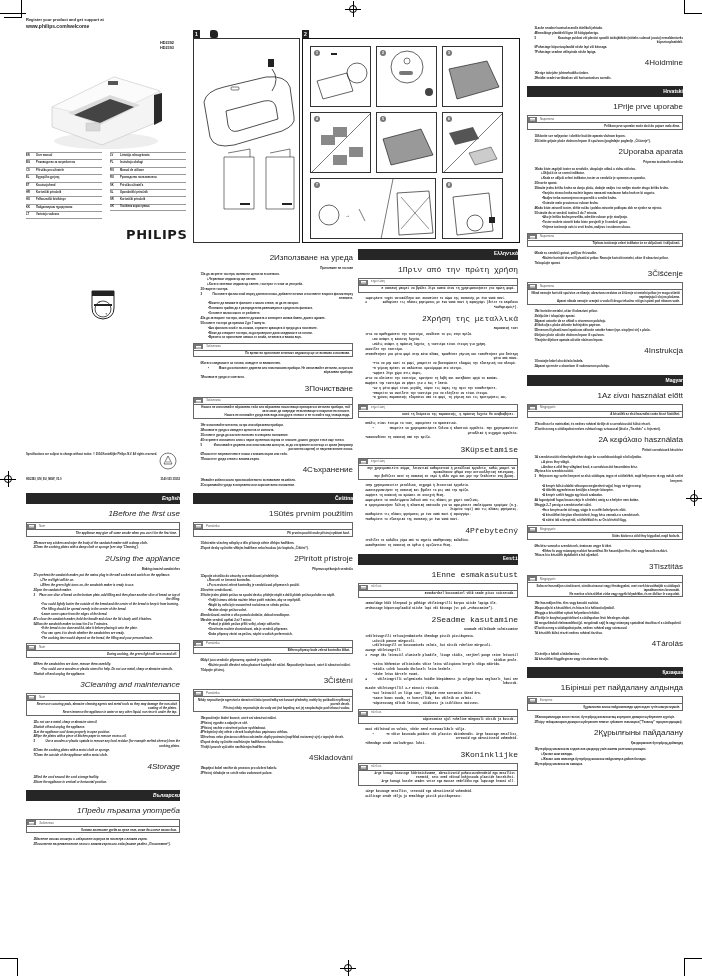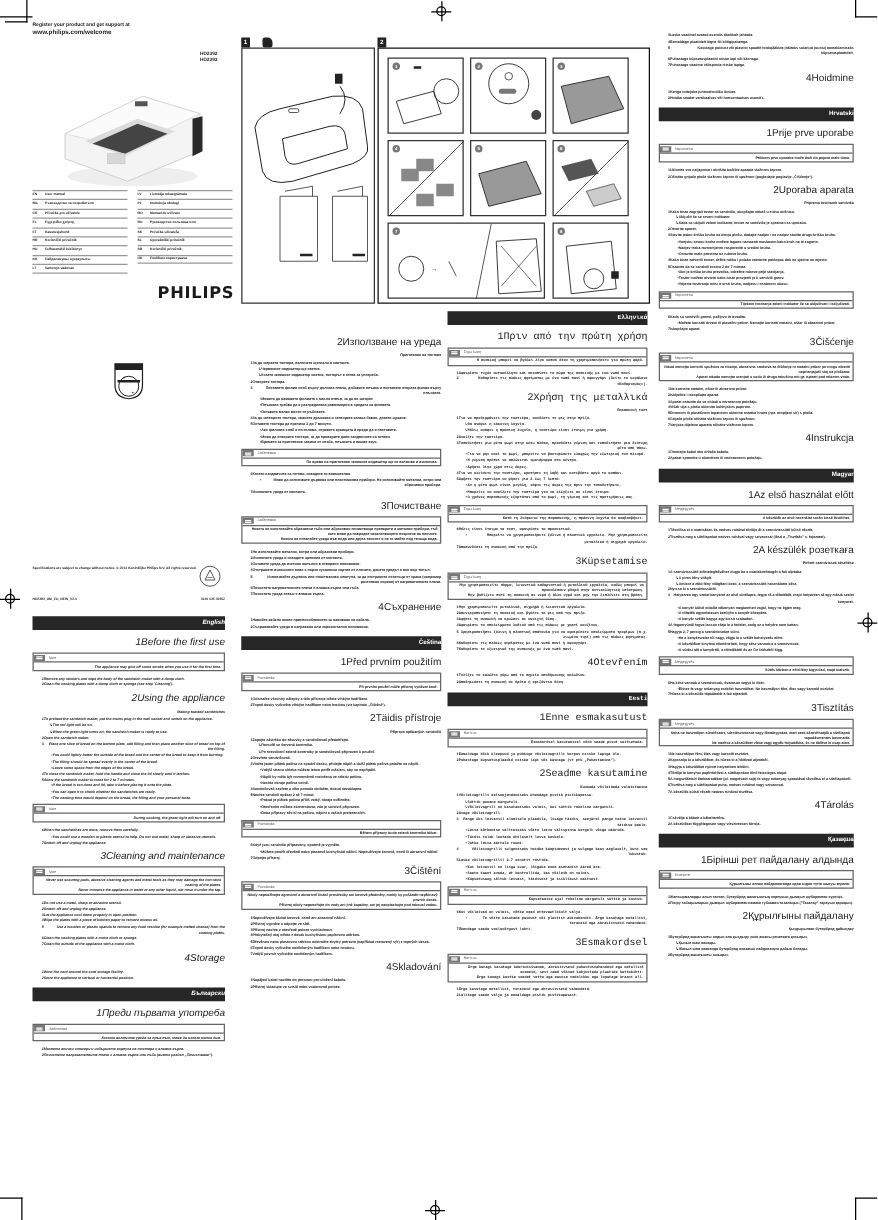--- a/index.html
+++ b/index.html
@@ -1,21 +1,21 @@
 <!DOCTYPE html>
 <html><head>
 <meta charset="utf-8">
 <style>
   * { box-sizing: border-box; margin: 0; padding: 0; }
   html, body { width: 702px; height: 976px; background: #ffffff; overflow: hidden; }
   body { font-family: "Liberation Sans", sans-serif; color: #222; position: relative; font-size: 3.2px; line-height: 4.4px; }
 
   .col { position: absolute; text-align: right; }
   .col1 { left: 26px; top: 0; width: 154px; }
-  .col2 { left: 193px; top: 0; width: 160px; margin-top: 16px; }
+  .col2 { left: 193px; top: 0; width: 160px; }
   .col3 { left: 358px; top: 0; width: 160px; font-family: Liberation Mono, monospace; }
   .col4 { left: 527px; top: 0; width: 156px; }
 
   .lang-bar { background: #262626; color: #fff; font-size: 5px; font-weight: bold; height: 11px; line-height: 11px; padding-left: 3px; margin: 6px 0 5px 0; }
   .h1 { font-size: 8px; line-height: 10px; color: #222; margin: 4px 0 3px 0; white-space: nowrap; }
   .h1 .num { display: inline-block; width: 11px; }
   .sub { font-size: 2.9px; font-weight: bold; margin-bottom: 2px; }
   .note { border: 0.8px solid #666; margin: 3px 0 4px 0; }
   .note-head { display: flex; align-items: center; height: 6px; }
   .note-icon { width: 9px; height: 5px; background: #777; margin-right: 3px; position: relative; }
@@ -551,39 +551,39 @@
         <span class="n">1</span>
         <span>Навийте кабела около приспособлението за навиване на кабела.</span>
       </li>
       <li>
         <span class="n">2</span>
         <span>Съхранявайте уреда в изправено или хоризонтално положение.</span>
       </li>
     </ul>
 
   <div class="lang-bar">Čeština</div>
-  <div class="h1"><span class="num">1</span><span>Před prvním použitím</span></div>
+  <div class="h1"><span class="num">1</span><span>Sütés prvním použitím</span></div>
   <div class="note">
     <div class="note-head">
         <span class="note-icon"></span>
         <span class="note-title">Poznámka</span>
       </div>
     <div class="note-body">Při prvním použití může přístroj vydávat kouř.</div>
   </div>
   <ul class="steps">
       <li>
         <span class="n">1</span>
         <span>Odstraňte všechny nálepky a tělo přístroje otřete vlhkým hadříkem.</span>
       </li>
       <li>
         <span class="n">2</span>
         <span>Topné desky vyčistěte vlhkým hadříkem nebo houbou (viz kapitola „Čištění“).</span>
       </li>
     </ul>
-  <div class="h1"><span class="num">2</span><span>Täidis přístroje</span></div>
+  <div class="h1"><span class="num">2</span><span>Pirított přístroje</span></div>
   <div class="sub">Příprava opékaných sendvičů</div>
   <ul class="steps">
       <li class="">
         <span class="n">1</span>
         <span>Zapojte zástrčku do zásuvky a sendvičovač předehřejte.</span>
       </li>
       <li class="arrow">
         <span class="n">↳</span>
         <span>Rozsvítí se červená kontrolka.</span>
       </li>
@@ -841,21 +841,21 @@
       </li>
       <li>
         <span class="n">6</span>
         <span>Καθαρίστε τις πλάκες ψησίματος με ένα νωπό πανί ή σφουγγάρι.</span>
       </li>
       <li>
         <span class="n">7</span>
         <span>Καθαρίστε το εξωτερικό της συσκευής με ένα νωπό πανί.</span>
       </li>
     </ul>
-  <div class="h1"><span class="num">4</span><span>Otevřením</span></div>
+  <div class="h1"><span class="num">4</span><span>Přebytečný</span></div>
   <ul class="steps">
       <li>
         <span class="n">1</span>
         <span>Τυλίξτε το καλώδιο γύρω από το σημείο αποθήκευσης καλωδίου.</span>
       </li>
       <li>
         <span class="n">2</span>
         <span>Αποθηκεύστε τη συσκευή σε όρθια ή οριζόντια θέση.</span>
       </li>
     </ul>
@@ -949,21 +949,21 @@
       </li>
       <li class="bullet">
         <span class="n">•</span>
         <span>Te võite kasutada puidust või plastist abivahendit. Ärge kasutage metallist, teravaid ega abrasiivseid vahendeid.</span>
       </li>
       <li class="">
         <span class="n">7</span>
         <span>Ühendage seade vooluvõrgust lahti.</span>
       </li>
     </ul>
-  <div class="h1"><span class="num">3</span><span>Esmakordsel</span></div>
+  <div class="h1"><span class="num">3</span><span>Koninklijke</span></div>
   <div class="note">
     <div class="note-head">
         <span class="note-icon"></span>
         <span class="note-title">Märkus</span>
       </div>
     <div class="note-body">
         <div>Ärge kunagi kasutage küürimisšvamme, abrasiivseid puhastusvahendeid ega metallist esemeid, sest need võivad kahjustada plaatide kattekihti.</div>
         <div>Ärge kunagi kastke seadet vette ega muusse vedelikku ega loputage kraani all.</div>
       </div>
   </div>
@@ -1158,39 +1158,39 @@
         <span class="n">1</span>
         <span>Omotajte kabel oko držača kabela.</span>
       </li>
       <li>
         <span class="n">2</span>
         <span>Aparat spremite u okomitom ili vodoravnom položaju.</span>
       </li>
     </ul>
 
   <div class="lang-bar">Magyar</div>
-  <div class="h1"><span class="num">1</span><span>Az első használat előtt</span></div>
+  <div class="h1"><span class="num">1</span><span>Az είναι használat előtt</span></div>
   <div class="note">
     <div class="note-head">
         <span class="note-icon"></span>
         <span class="note-title">Megjegyzés</span>
       </div>
     <div class="note-body">A készülék az első használat során kissé füstölhet.</div>
   </div>
   <ul class="steps">
       <li>
         <span class="n">1</span>
         <span>Távolítsa el a matricákat, és nedves ruhával törölje át a szendvicssütő külső részét.</span>
       </li>
       <li>
         <span class="n">2</span>
         <span>Tisztítsa meg a sütőlapokat nedves ruhával vagy szivaccsal (lásd a „Tisztítás” c. fejezetet).</span>
       </li>
     </ul>
-  <div class="h1"><span class="num">2</span><span>A készülék розеткаға</span></div>
+  <div class="h1"><span class="num">2</span><span>A κεφάλαιο használata</span></div>
   <div class="sub">Pirított szendvicsek készítése</div>
   <ul class="steps">
       <li class="">
         <span class="n">1</span>
         <span>A szendvicssütő előmelegítéséhez dugja be a csatlakozódugót a fali aljzatba.</span>
       </li>
       <li class="arrow">
         <span class="n">↳</span>
         <span>A piros fény világít.</span>
       </li>

